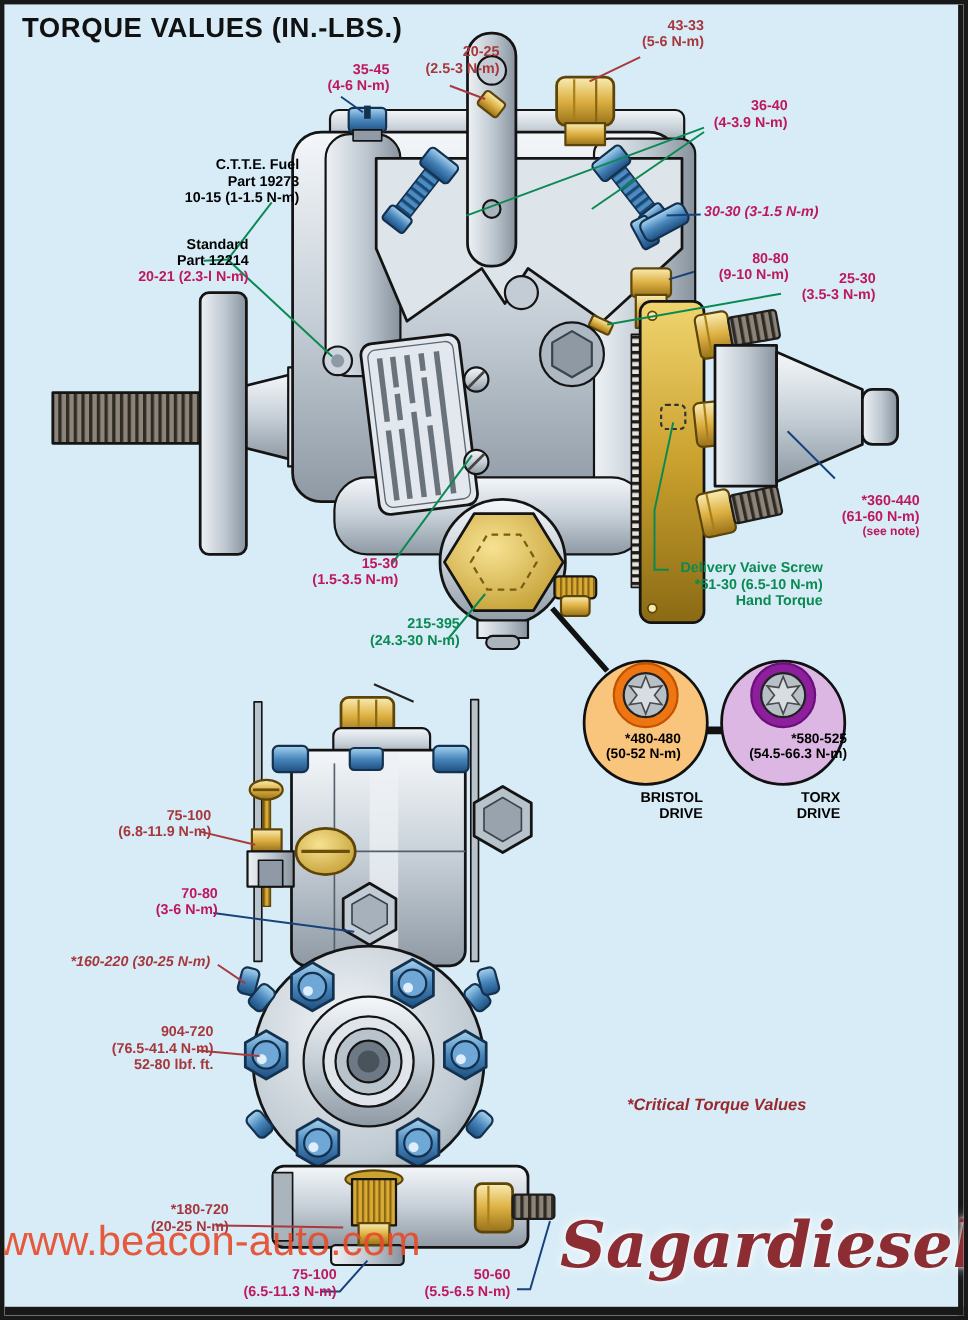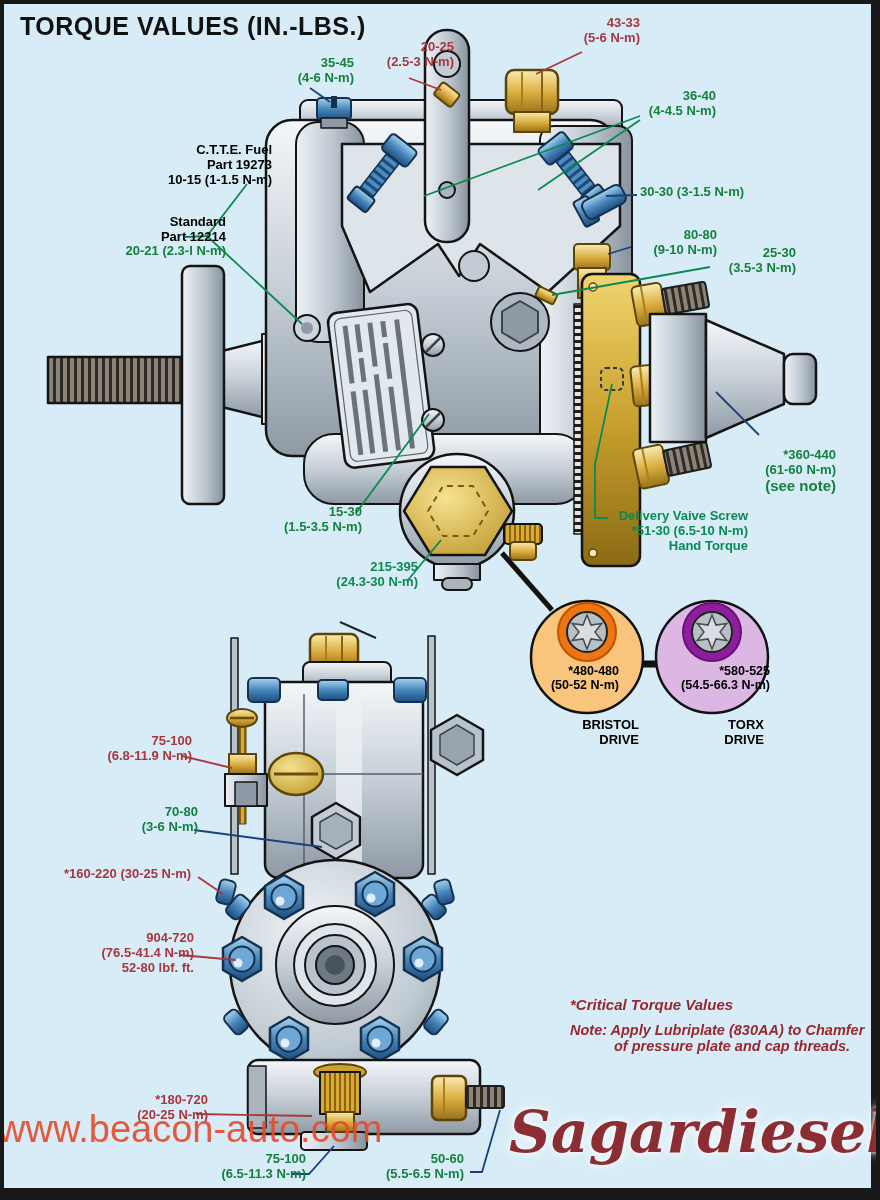--- a/index.html
+++ b/index.html
@@ -8,23 +8,23 @@
     background:#d7ecf7;border:4px solid #181818;overflow:hidden;
     font-family:"Liberation Sans", sans-serif;
   }
   .edge-r{position:absolute;right:0;top:0;width:5px;height:100%;background:#181818;}
   .edge-b{position:absolute;left:0;bottom:0;width:100%;height:8px;background:#181818;}
   #art{position:absolute;left:0;top:0;width:872px;height:1188px;}
   .lbl{
     position:absolute;font-weight:bold;font-size:13px;line-height:1.14;
     text-align:right;white-space:pre-line;z-index:5;
   }
-  .nowrap{white-space:nowrap;text-align:left;}
+  .nowrap{white-space:nowrap;text-align:left;font-style:italic;}
   .red{color:#a6373c}
-  .blue{color:#15803d}
+  .blue{color:#be185d}
   .green{color:#0a8a52}
   .black{color:#000000}
   .title{
     position:absolute;left:16px;top:8px;font-size:25px;font-weight:bold;
     color:#111;letter-spacing:.5px;z-index:5;
   }
   .drive-value{font-size:12.5px;}
   .note{position:absolute;font-style:italic;font-weight:bold;color:#97282d;font-size:15px;z-index:5;white-space:nowrap;}
   .note2{font-size:14.5px;}
   .note2 .indent{padding-left:44px;display:block;}
@@ -345,30 +345,30 @@
 
   <div class="title">TORQUE VALUES (IN.-LBS.)</div>
 
   <div class="lbl blue" style="left:246px;top:52px;width:104px">35-45
 (4-6 N-m)</div>
   <div class="lbl red" style="left:352px;top:36px;width:98px">20-25
 (2.5-3 N-m)</div>
   <div class="lbl red" style="left:550px;top:12px;width:86px">43-33
 (5-6 N-m)</div>
   <div class="lbl blue" style="left:620px;top:85px;width:92px">36-40
-(4-4.5 N-m)</div>
+(4-3.9 N-m)</div>
   <div class="lbl blue nowrap" style="left:636px;top:181px">30-30 (3-1.5 N-m)</div>
   <div class="lbl blue" style="left:625px;top:224px;width:88px">80-80
 (9-10 N-m)</div>
   <div class="lbl blue" style="left:702px;top:242px;width:90px">25-30
 (3.5-3 N-m)</div>
   <div class="lbl blue" style="left:740px;top:429px;width:92px">
     <span>*360-440
 (61-60 N-m)</span>
-    <span style="display:block;font-size:15px">(see note)</span>
+    <span style="display:block;font-size:11px">(see note)</span>
   </div>
   <div class="lbl black" style="left:118px;top:139px;width:150px">C.T.T.E. Fuel
 Part 19273
 10-15 (1-1.5 N-m)</div>
   <div class="lbl" style="left:72px;top:196px;width:150px">
     <span class="black">Standard
 Part 12214</span>
     <span class="blue" style="display:block">20-21 (2.3-l N-m)</span>
   </div>
   <div class="lbl blue" style="left:258px;top:501px;width:100px">15-30
@@ -397,23 +397,19 @@
 (76.5-41.4 N-m)
 52-80 lbf. ft.</div>
   <div class="lbl red" style="left:104px;top:1089px;width:100px">*180-720
 (20-25 N-m)</div>
   <div class="lbl blue" style="left:194px;top:1148px;width:108px">75-100
 (6.5-11.3 N-m)</div>
   <div class="lbl blue" style="left:360px;top:1148px;width:100px">50-60
 (5.5-6.5 N-m)</div>
 
   <div class="note" style="left:566px;top:992px">*Critical Torque Values</div>
-  <div class="note note2" style="left:566px;top:1018px">
-    <span>Note: Apply Lubriplate (830AA) to Chamfer</span>
-    <span class="indent">of pressure plate and cap threads.</span>
-  </div>
 
   <div class="watermark">www.beacon-auto.com</div>
   <div class="brand">Sagardiesel</div>
 
   <div class="edge-r"></div>
   <div class="edge-b"></div>
 </div>
 
 </body></html>

